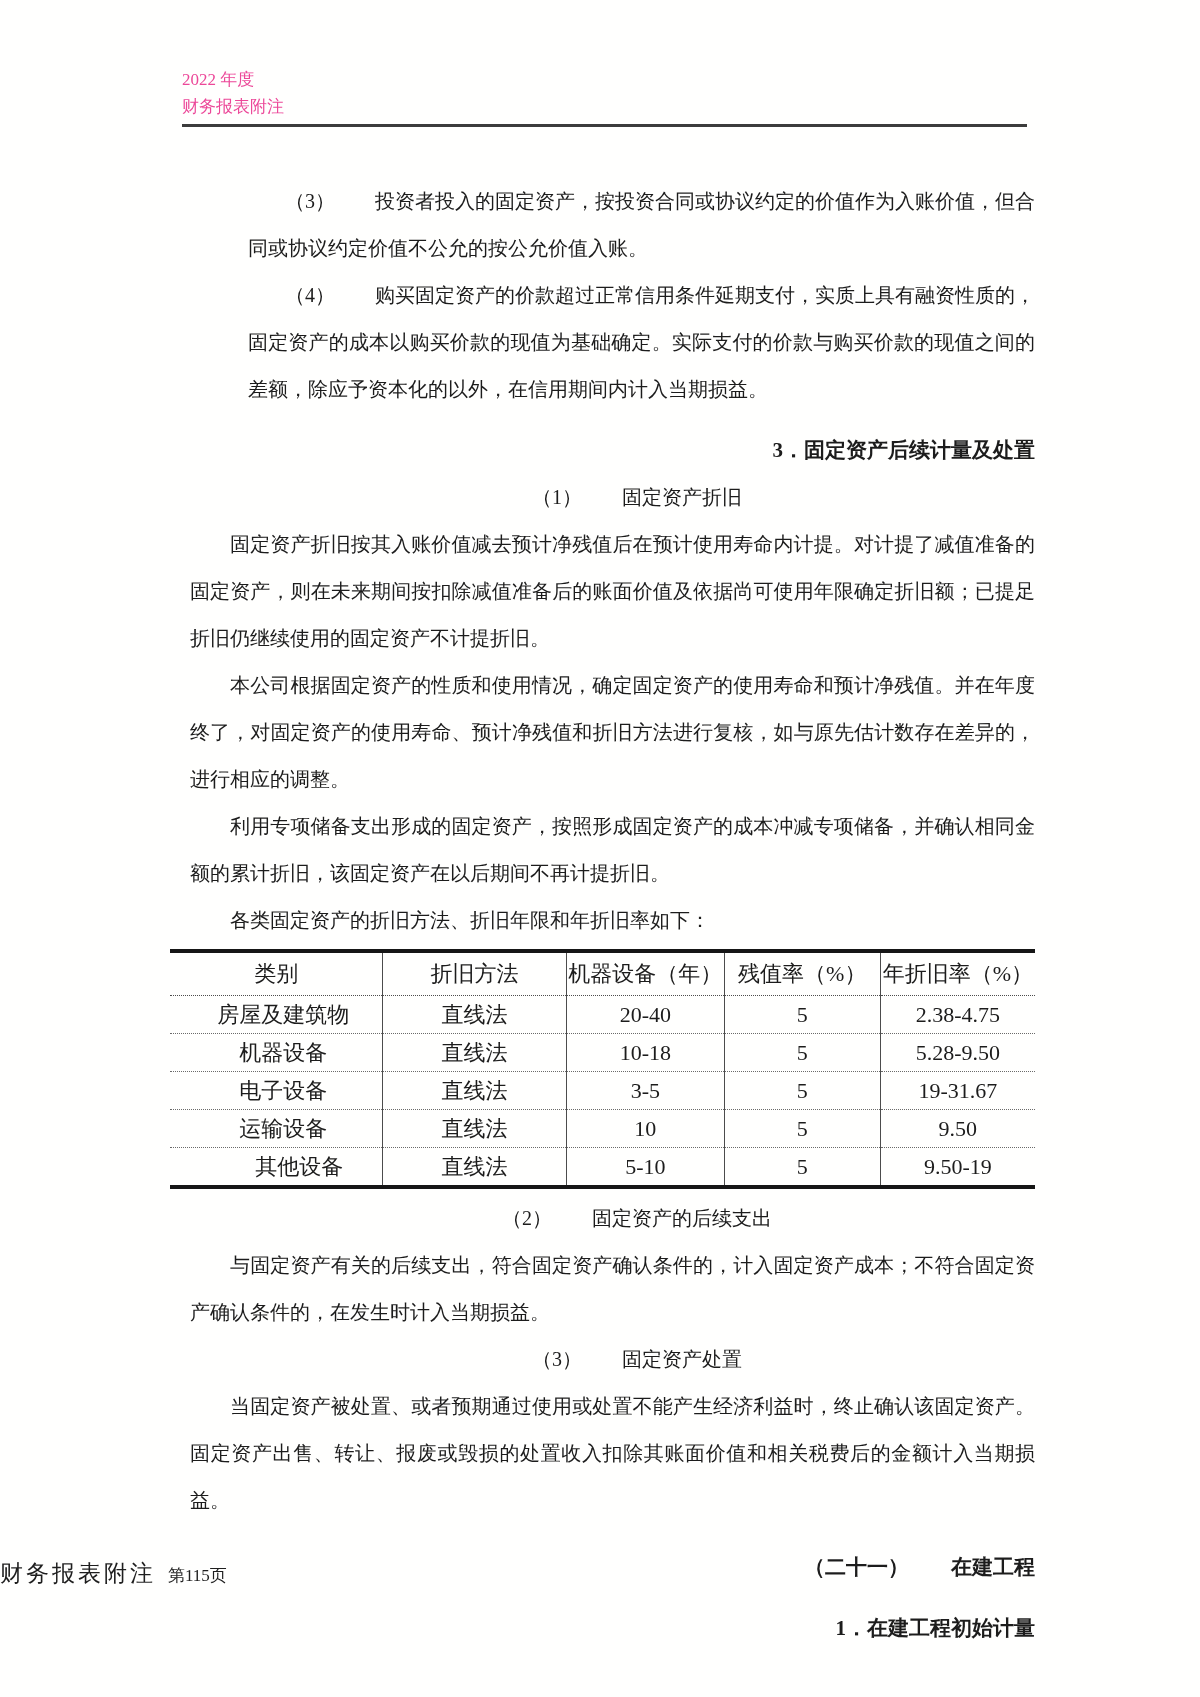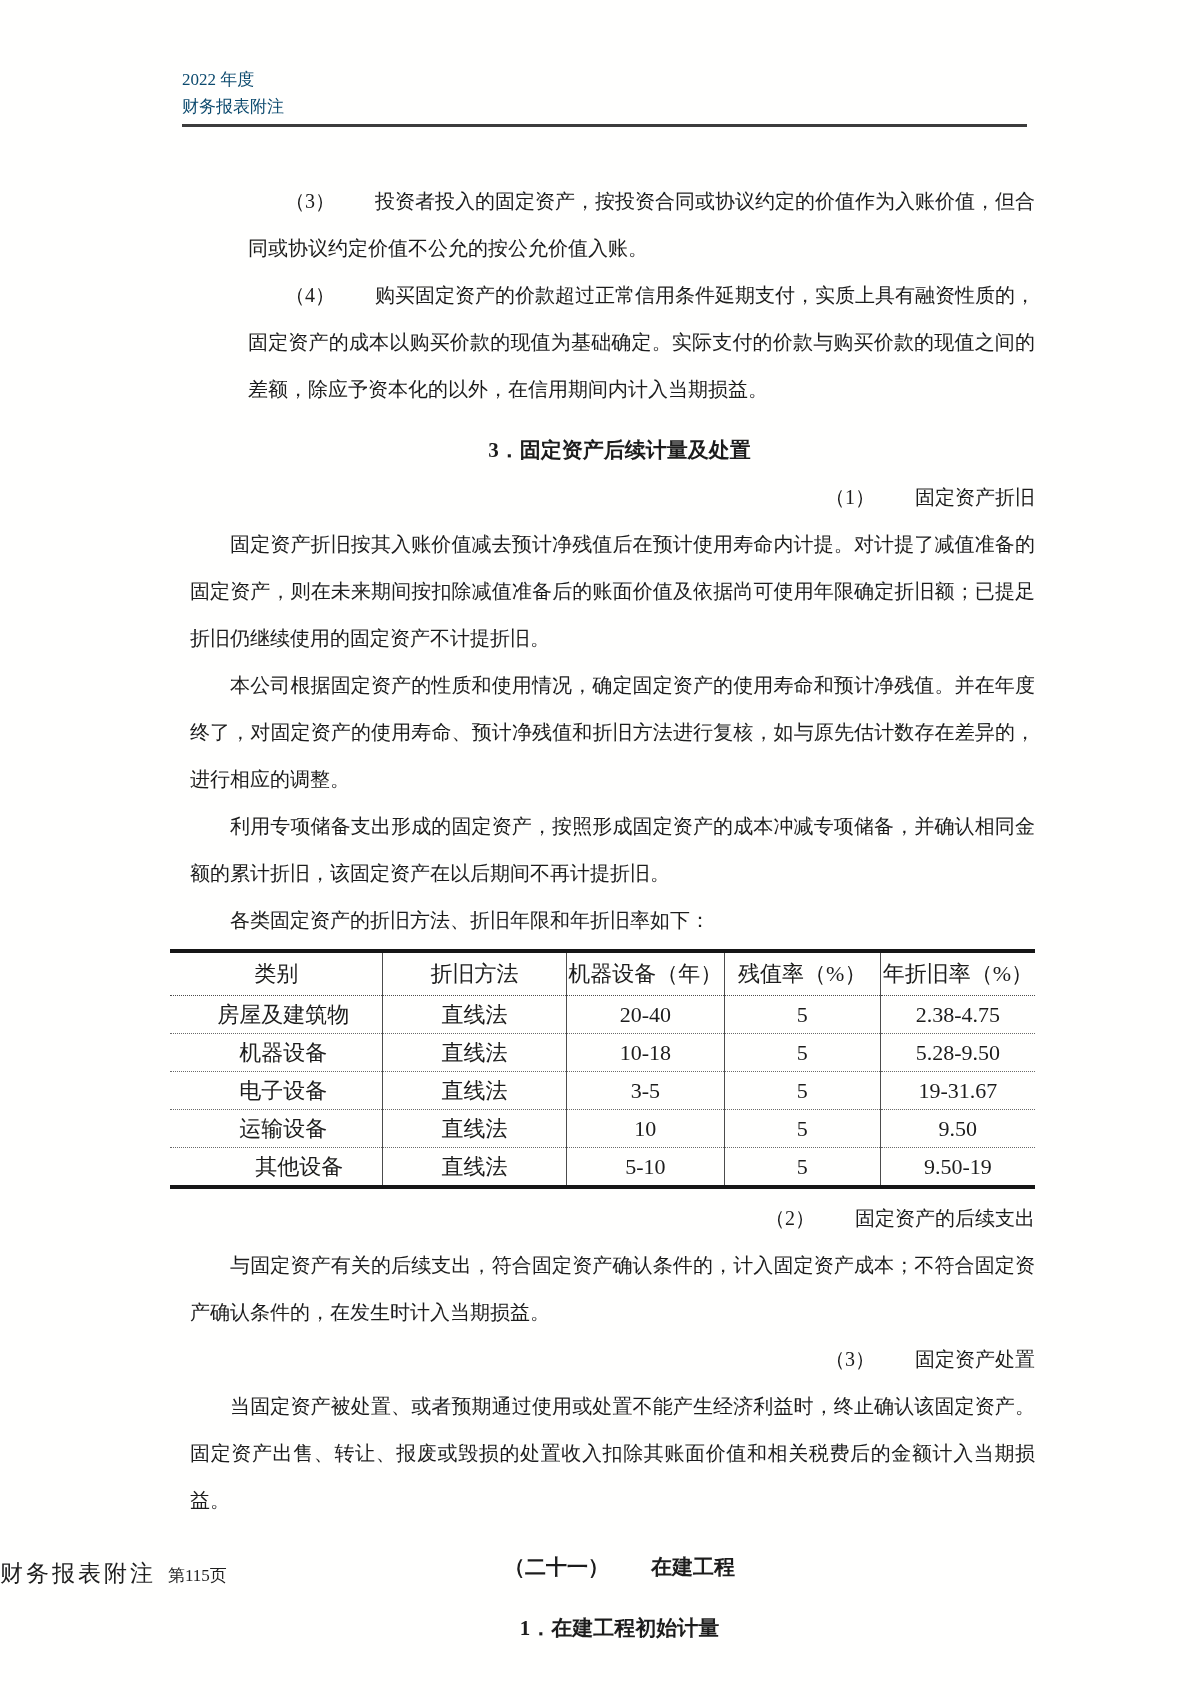--- a/index.html
+++ b/index.html
@@ -7,21 +7,21 @@
     position: relative;
     width: 1200px;
     height: 1697px;
     background: #fffffe;
     overflow: hidden;
     font-family: "Liberation Serif", "DejaVu Serif", serif;
     color: #1c1c1c;
   }
   
   .doc-header { position: absolute; left: 182px; top: 66px; width: 845px; }
-  .hdr-line { font-size: 17px; line-height: 27px; color: #0c4a6e; }
+  .hdr-line { font-size: 17px; line-height: 27px; color: #ec4899; }
   .hdr-rule { margin-top: 4px; height: 3px; background: #3c3c3c; width: 845px; }
 
   
   .doc-body {
     position: absolute;
     left: 170px; top: 178px;
     width: 865px;
     font-size: 20px;
     line-height: 47px;
     text-align: justify;
@@ -29,27 +29,27 @@
   }
   .para { margin: 0; word-break: break-all; }
   .para.indent { text-indent: 40px; margin-left: 20px; }
   .para.hang { margin-left: 78px; text-indent: 37px; }
 
   .heading {
     margin: 14px 0 0 34px;
     font-size: 21px;
     font-weight: bold;
     line-height: 47px;
-    text-align: center;
+    text-align: right;
   }
   .heading.sec21 { margin-top: 20px; }
   .subheading {
     margin-left: 69px;
     line-height: 47px;
-    text-align: right;
+    text-align: center;
   }
 
   
   .dep-table {
     width: 100%;
     border-collapse: collapse;
     table-layout: fixed;
     margin-top: 5px;
     margin-bottom: 6px;
     border-top: 4px solid #161616;

